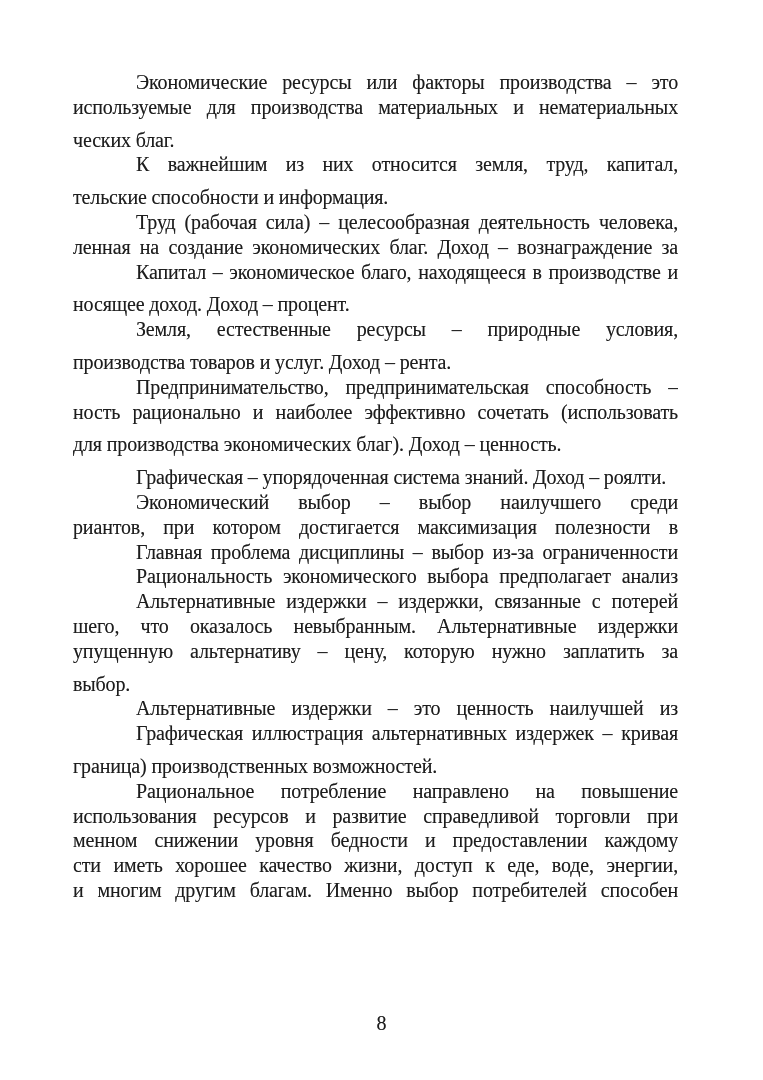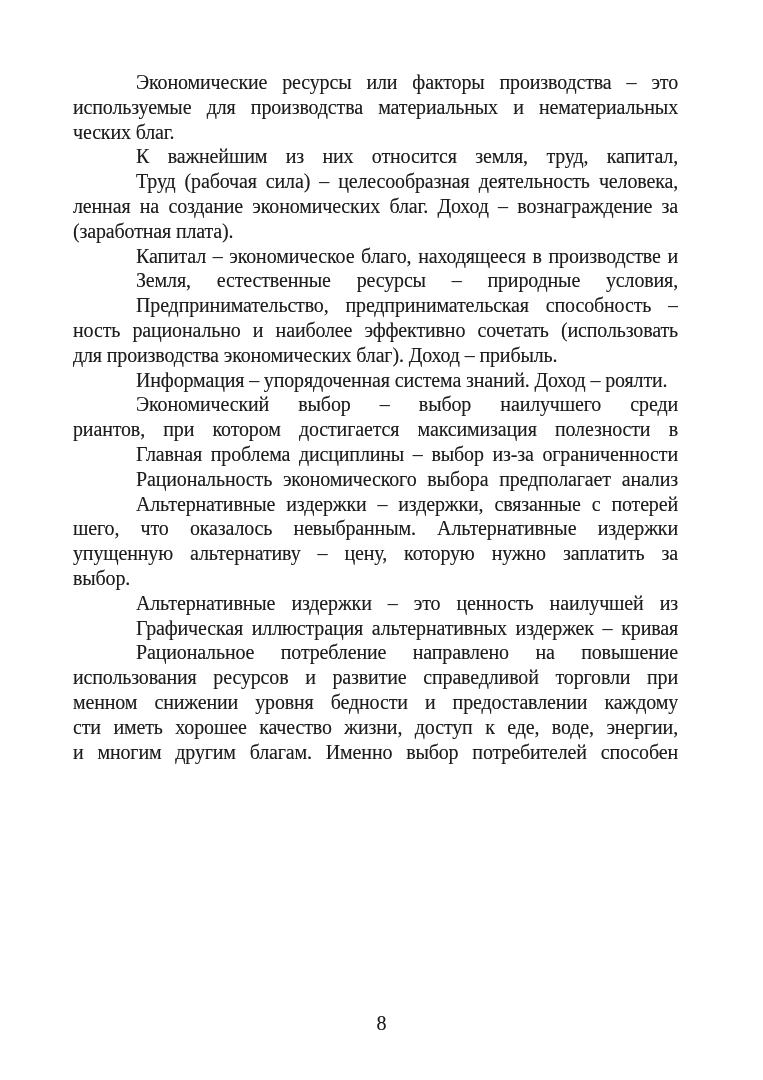--- a/index.html
+++ b/index.html
@@ -30,21 +30,21 @@
     text-shadow: 0 0 0.5px rgba(30,30,30,0.45);
   }
   .para { margin: 0; padding: 0; }
   .line {
     text-align: justify;
     text-align-last: justify;
     height: 24.8px;
     overflow: hidden;
   }
   .line.first { text-indent: 63px; }
-  .line.unjust { text-align-last: left; }
+  .line.unjust { text-align-last: left; margin-top: 8px; }
   .page-number {
     position: absolute;
     left: 0;
     top: 1011px;
     width: 763px;
     text-align: center;
     font-size: 20px;
     line-height: 24.8px;
     color: #1d1d1d;
     text-shadow: 0 0 0.5px rgba(30,30,30,0.45);
@@ -55,39 +55,41 @@
 
 <div class="page" style="background: rgb(255, 255, 255);">
   <div class="text-block" id="text-block" style="color: rgb(29, 29, 29);">
       <div class="para">
         <div class="line first">Экономические ресурсы или факторы производства – это элементы,</div>
         <div class="line">используемые для производства материальных и нематериальных экономи-</div>
         <div class="line unjust">ческих благ.</div>
       </div>
       <div class="para">
         <div class="line first">К важнейшим из них относится земля, труд, капитал, предпринима-</div>
+        <div class="line unjust">тельские способности и информация.</div>
       </div>
       <div class="para">
         <div class="line first">Труд (рабочая сила) – целесообразная деятельность человека, направ-</div>
         <div class="line">ленная на создание экономических благ. Доход – вознаграждение за труд</div>
-        <div class="line unjust">(заработная плата).</div>
       </div>
       <div class="para">
         <div class="line first">Капитал – экономическое благо, находящееся в производстве и при-</div>
+        <div class="line unjust">носящее доход. Доход – процент.</div>
       </div>
       <div class="para">
         <div class="line first">Земля, естественные ресурсы – природные условия, необходимые для</div>
+        <div class="line unjust">производства товаров и услуг. Доход – рента.</div>
       </div>
       <div class="para">
         <div class="line first">Предпринимательство, предпринимательская способность – способ-</div>
         <div class="line">ность рационально и наиболее эффективно сочетать (использовать ресурсы</div>
-        <div class="line unjust">для производства экономических благ). Доход – прибыль.</div>
+        <div class="line unjust">для производства экономических благ). Доход – ценность.</div>
       </div>
       <div class="para">
-        <div class="line first unjust">Информация – упорядоченная система знаний. Доход – роялти.</div>
+        <div class="line first unjust">Графическая – упорядоченная система знаний. Доход – роялти.</div>
       </div>
       <div class="para">
         <div class="line first">Экономический выбор – выбор наилучшего среди альтернативных ва-</div>
         <div class="line">риантов, при котором достигается максимизация полезности в результате</div>
       </div>
       <div class="para">
         <div class="line first">Главная проблема дисциплины – выбор из-за ограниченности ресур-</div>
       </div>
       <div class="para">
         <div class="line first">Рациональность экономического выбора предполагает анализ выгод</div>
@@ -96,20 +98,21 @@
         <div class="line first">Альтернативные издержки – издержки, связанные с потерей того луч-</div>
         <div class="line">шего, что оказалось невыбранным. Альтернативные издержки означают</div>
         <div class="line">упущенную альтернативу – цену, которую нужно заплатить за сделанный</div>
         <div class="line unjust">выбор.</div>
       </div>
       <div class="para">
         <div class="line first">Альтернативные издержки – это ценность наилучшей из отвергнутых</div>
       </div>
       <div class="para">
         <div class="line first">Графическая иллюстрация альтернативных издержек – кривая (линия,</div>
+        <div class="line unjust">граница) производственных возможностей.</div>
       </div>
       <div class="para">
         <div class="line first">Рациональное потребление направлено на повышение эффективности</div>
         <div class="line">использования ресурсов и развитие справедливой торговли при одновре-</div>
         <div class="line">менном снижении уровня бедности и предоставлении каждому возможно-</div>
         <div class="line">сти иметь хорошее качество жизни, доступ к еде, воде, энергии, медицине</div>
         <div class="line">и многим другим благам. Именно выбор потребителей способен повлиять</div>
       </div>
     </div>
   <div class="page-number">8</div>

